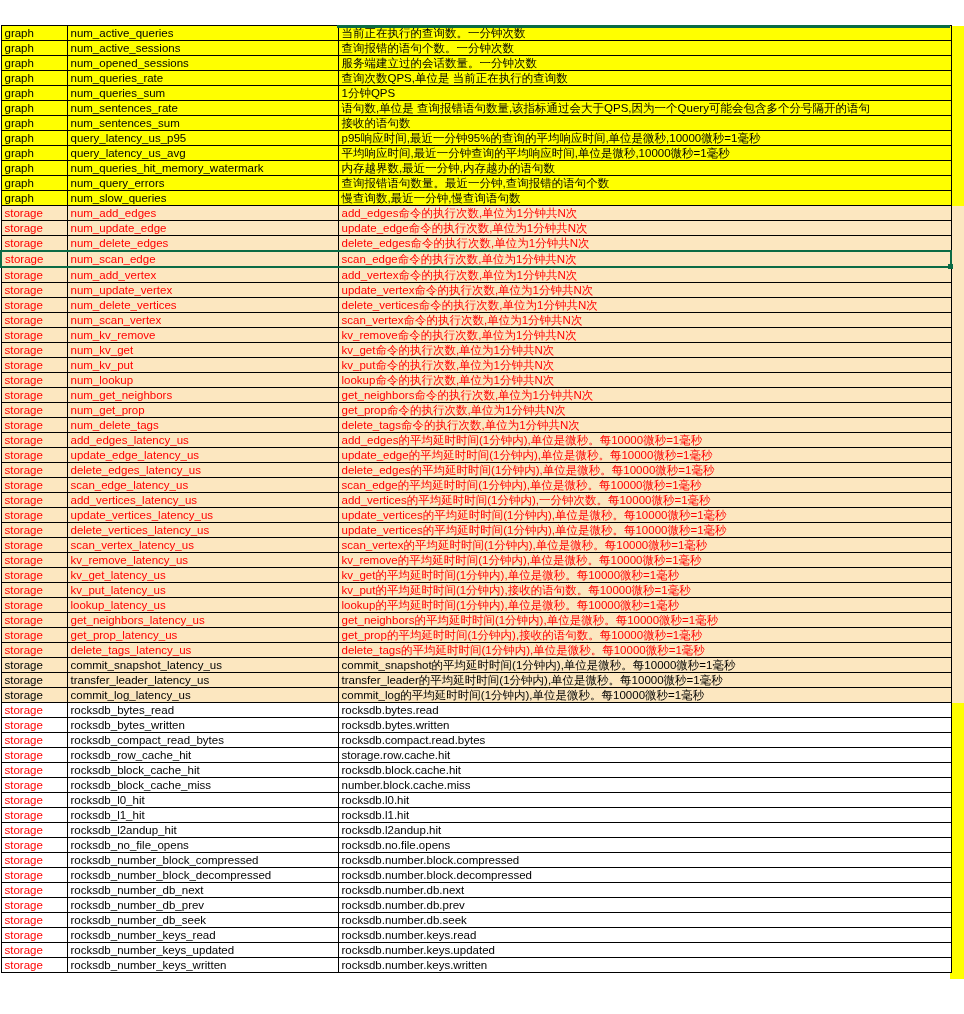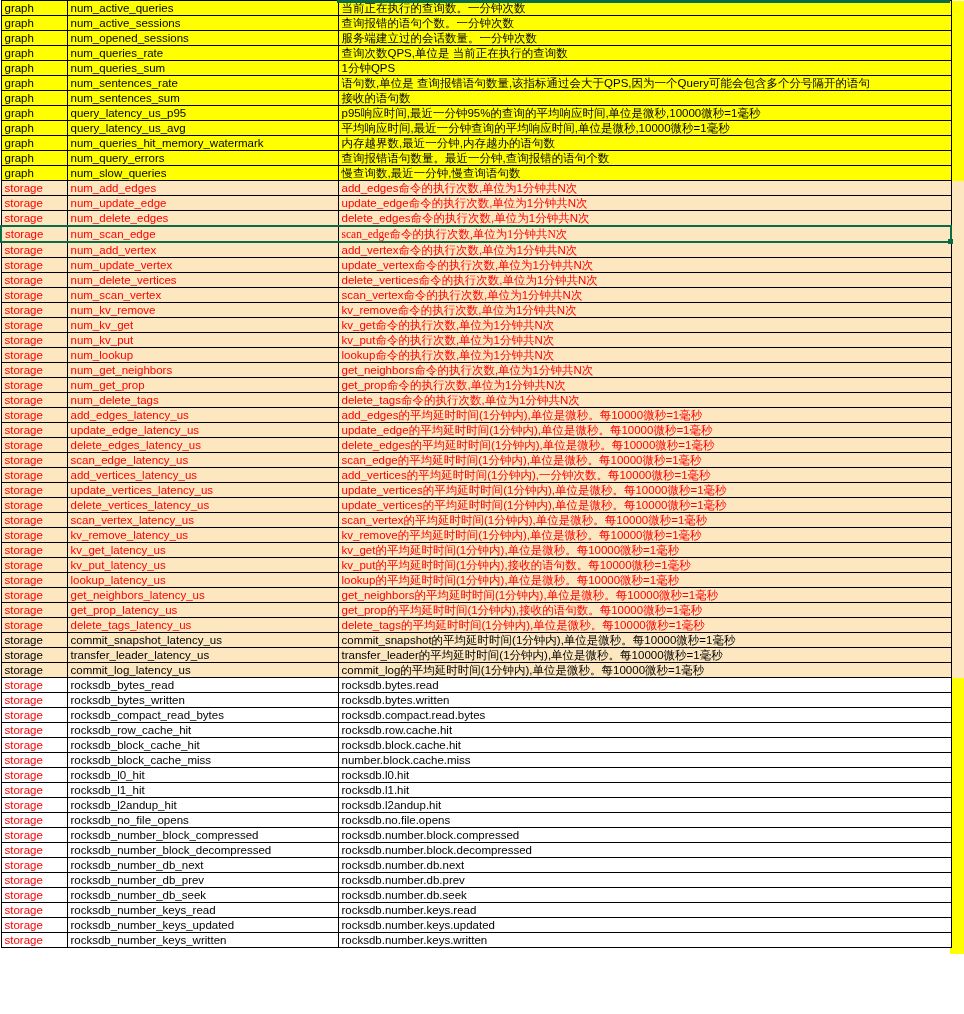--- a/index.html
+++ b/index.html
@@ -28,20 +28,21 @@
     left: 950px;
     width: 14px;
   }
 
   table.grid {
     border-collapse: collapse;
     table-layout: fixed;
     width: 950px;
     position: relative;
     z-index: 2;
+    margin-top: 25px;
   }
 
   table.grid td {
     border: 1px solid #000000;
     font-size: 11.5px;
     line-height: 14px;
     height: 14px;
     padding: 0px 2px 0px 3px;
     overflow: hidden;
     white-space: nowrap;
@@ -59,21 +60,21 @@
   tr.band-plain td   { background: #fce7c0; color: #000000; }
   tr.band-white td   { background: #ffffff; color: #000000; }
   tr.band-white td.comp { color: #ff0000; }
 
   
   tr.selected td {
     border-top: 2px solid #0b6b45;
     border-bottom: 2px solid #0b6b45;
   }
   tr.selected td.comp { border-left: 2px solid #0b6b45; }
-  tr.selected td.desc { border-right: 2px solid #0b6b45; font-family: Liberation Serif, serif; }
+  tr.selected td.desc { border-right: 2px solid #0b6b45; }
 
   
   #topRule {
     position: absolute;
     top: 0px;
     left: 337px;
     width: 613px;
     height: 3px;
     background: #0b6b45;
     z-index: 5;
@@ -342,21 +343,21 @@
           <td class="desc">rocksdb.bytes.written</td>
         </tr>
         <tr class="band-white">
           <td class="comp">storage</td>
           <td class="name">rocksdb_compact_read_bytes</td>
           <td class="desc">rocksdb.compact.read.bytes</td>
         </tr>
         <tr class="band-white">
           <td class="comp">storage</td>
           <td class="name">rocksdb_row_cache_hit</td>
-          <td class="desc">rocksdb.row.cache.hit</td>
+          <td class="desc">storage.row.cache.hit</td>
         </tr>
         <tr class="band-white">
           <td class="comp">storage</td>
           <td class="name">rocksdb_block_cache_hit</td>
           <td class="desc">rocksdb.block.cache.hit</td>
         </tr>
         <tr class="band-white">
           <td class="comp">storage</td>
           <td class="name">rocksdb_block_cache_miss</td>
           <td class="desc">number.block.cache.miss</td>

